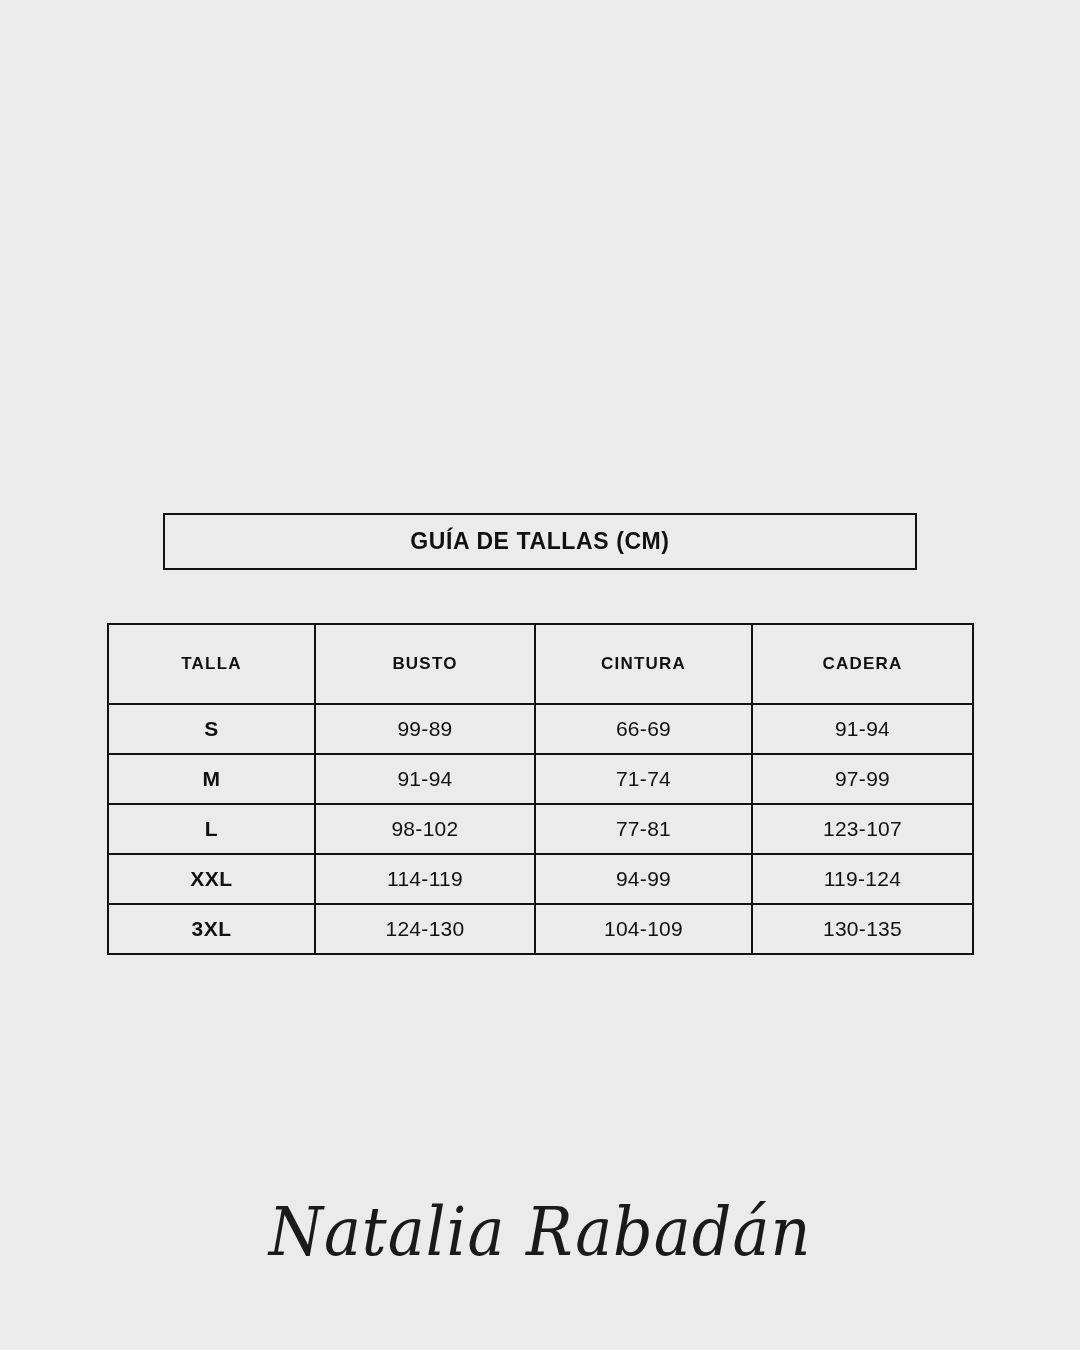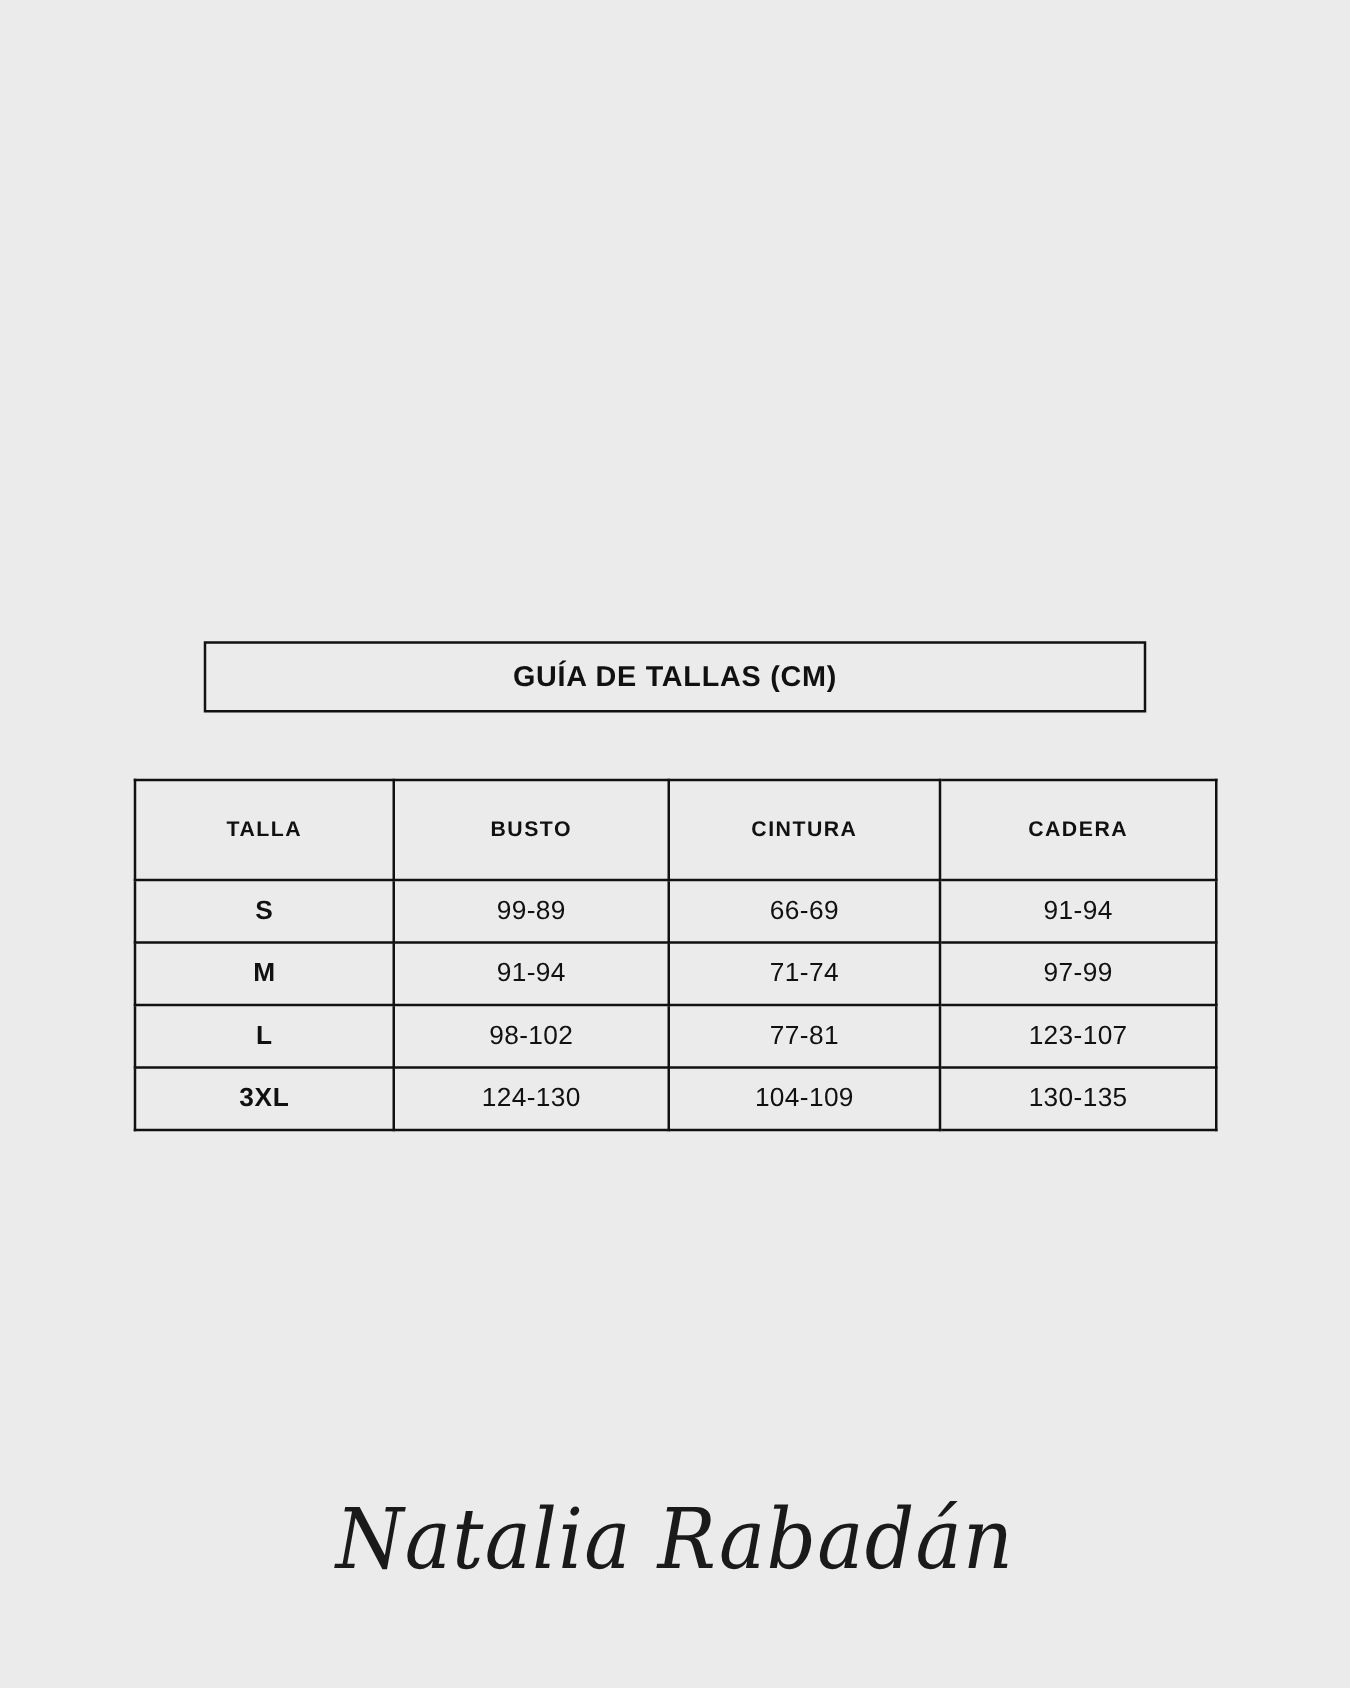--- a/index.html
+++ b/index.html
@@ -133,20 +133,26 @@
         <td>71-74</td>
         <td>97-99</td>
       </tr>
       <tr>
         <td class="size-cell">L</td>
         <td>98-102</td>
         <td>77-81</td>
         <td>123-107</td>
       </tr>
       <tr>
+        <td class="size-cell">XXL</td>
+        <td>114-119</td>
+        <td>94-99</td>
+        <td>119-124</td>
+      </tr>
+      <tr>
         <td class="size-cell">3XL</td>
         <td>124-130</td>
         <td>104-109</td>
         <td>130-135</td>
       </tr>
     </tbody>
   </table>
 
   <div class="signature">Natalia Rabadán</div>
 

